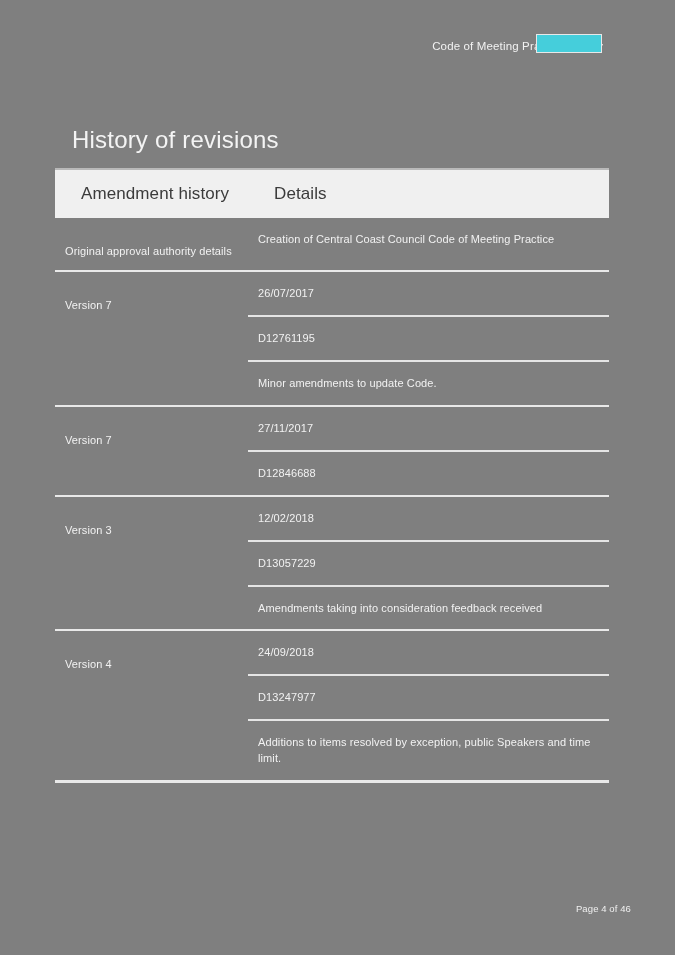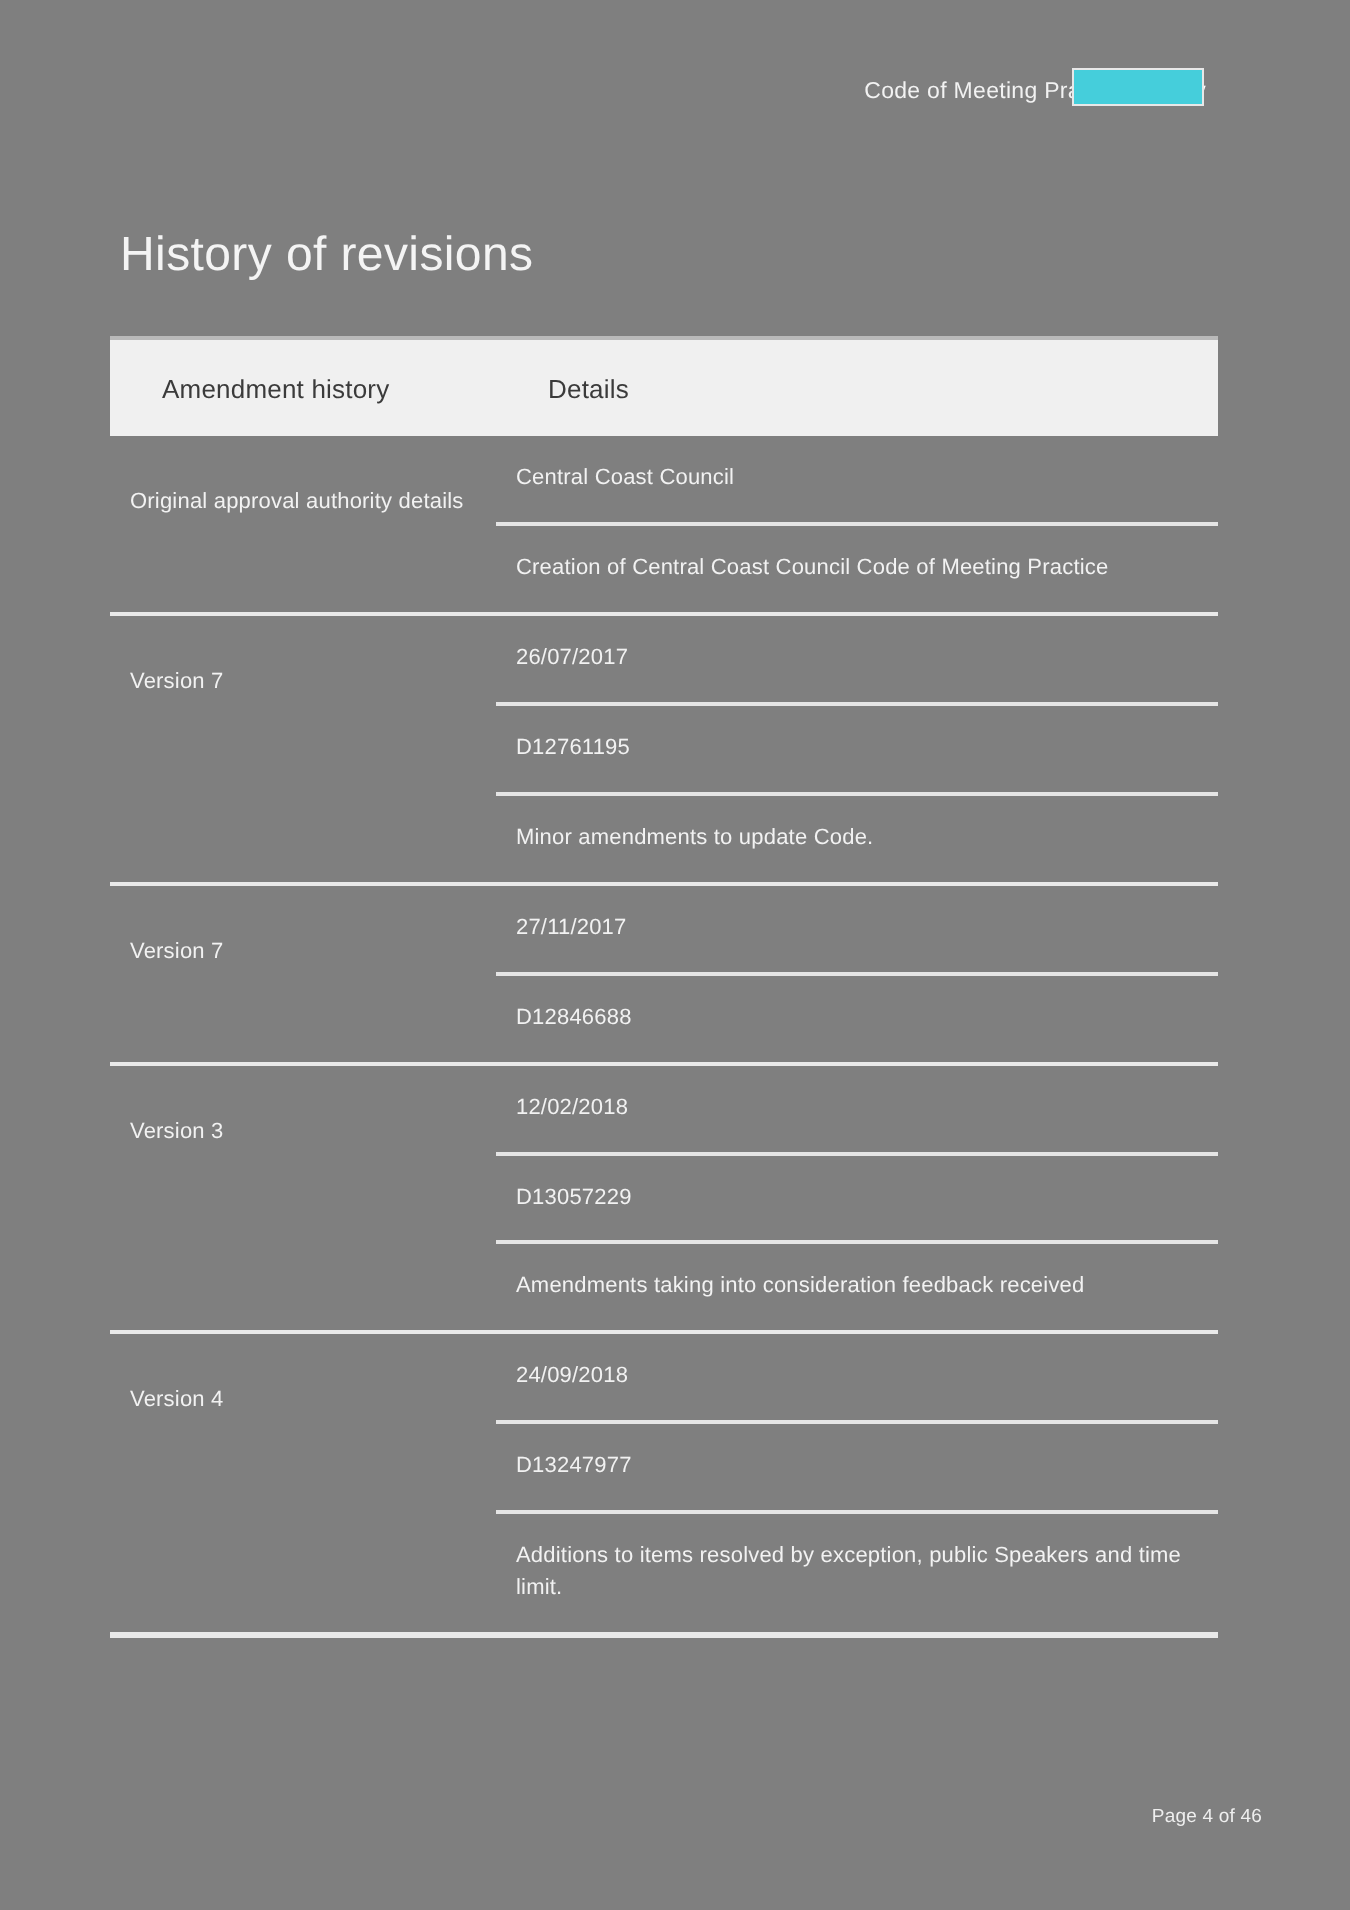--- a/index.html
+++ b/index.html
@@ -59,40 +59,40 @@
 
   
   .page-title {
     position: absolute;
     left: 56px;
     top: 110px;
     font-size: 24px;
     font-weight: normal;
     letter-spacing: 0.2px;
     color: #f4f4f4;
-    margin: 4px;
+    margin: 16px;
   }
 
   
   .rev-table {
     position: absolute;
     left: 55px;
     top: 168px;
     width: 554px;
   }
 
   .thead {
     background: #f0f0f0;
     height: 48px;
     display: flex;
     align-items: center;
     border-top: 2px solid #b9b9b9;
   }
   .thead .th {
-    font-size: 13px;
+    font-size: 17px;
     color: #3b3b3b;
     letter-spacing: 0.1px;
     padding-left: 26px;
   }
   .th-amendment { width: 193px; padding-left: 10px; box-sizing: border-box; }
   .th-details { padding-left: 10px; }
 
   .trow {
     display: flex;
     position: relative;
@@ -165,21 +165,20 @@
   <div class="rev-table">
     <div class="thead">
       <div class="th th-amendment">Amendment history</div>
       <div class="th th-details">Details</div>
     </div>
     <div class="tbody">
 
       <div class="trow">
         <div class="col-label">Original approval authority details</div>
         <div class="col-details">
-          <div class="subrow">Central Coast Council</div>
           <div class="subrow">Creation of Central Coast Council Code of Meeting Practice</div>
         </div>
       </div>
 
       <div class="trow">
         <div class="col-label">Version 7</div>
         <div class="col-details">
           <div class="subrow">26/07/2017</div>
           <div class="subrow">D12761195</div>
           <div class="subrow note">Minor amendments to update Code.</div>

